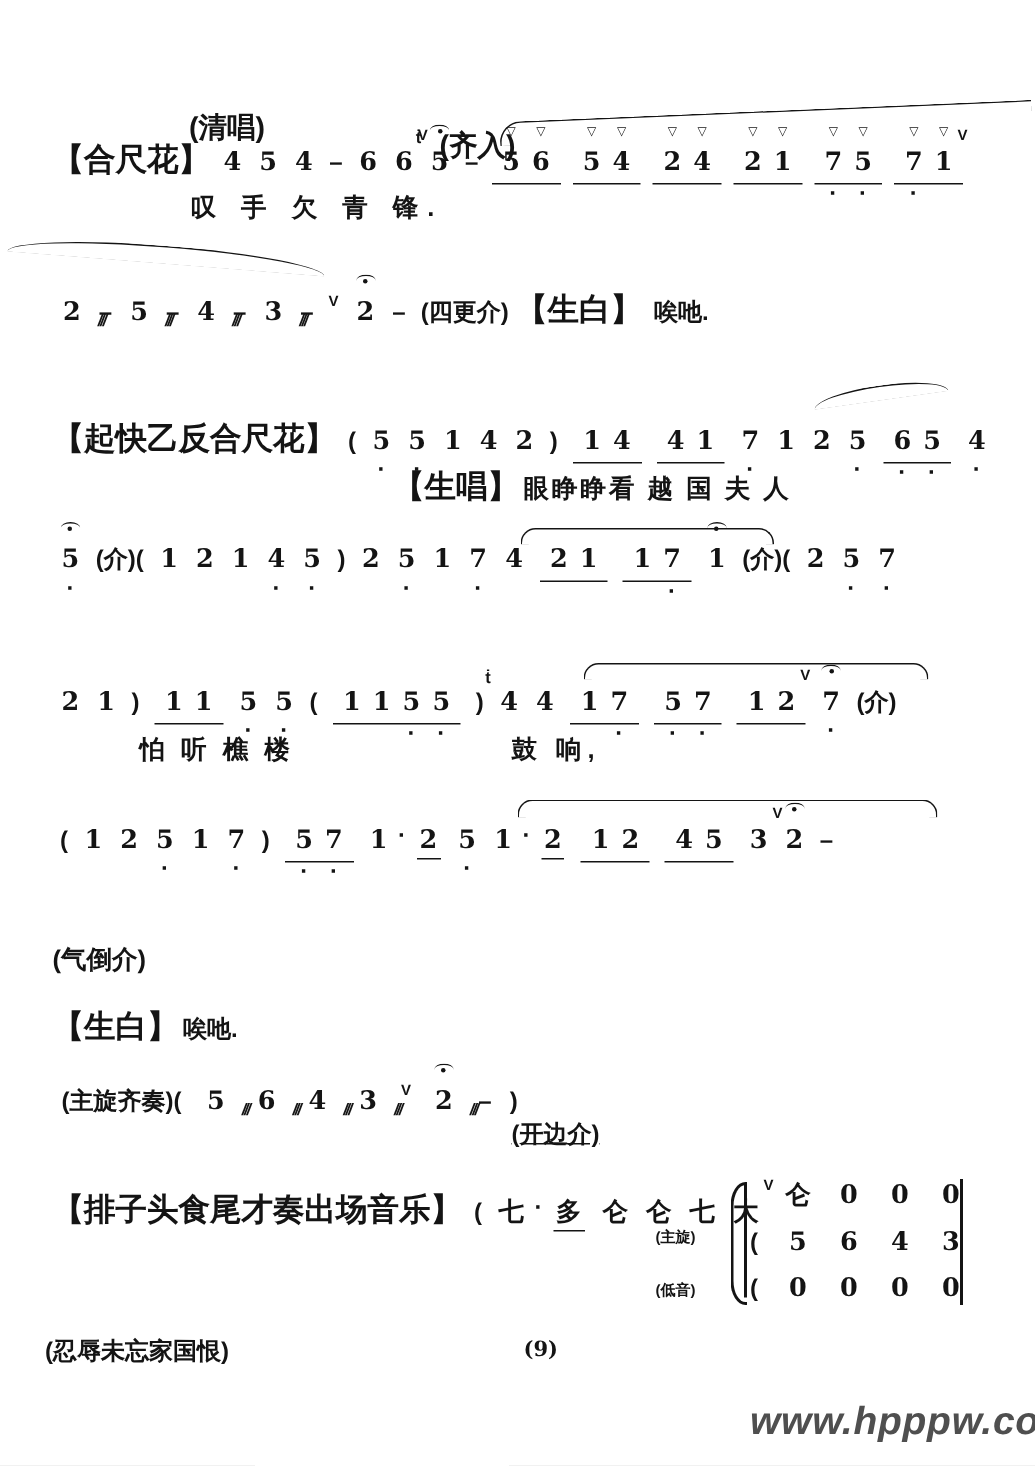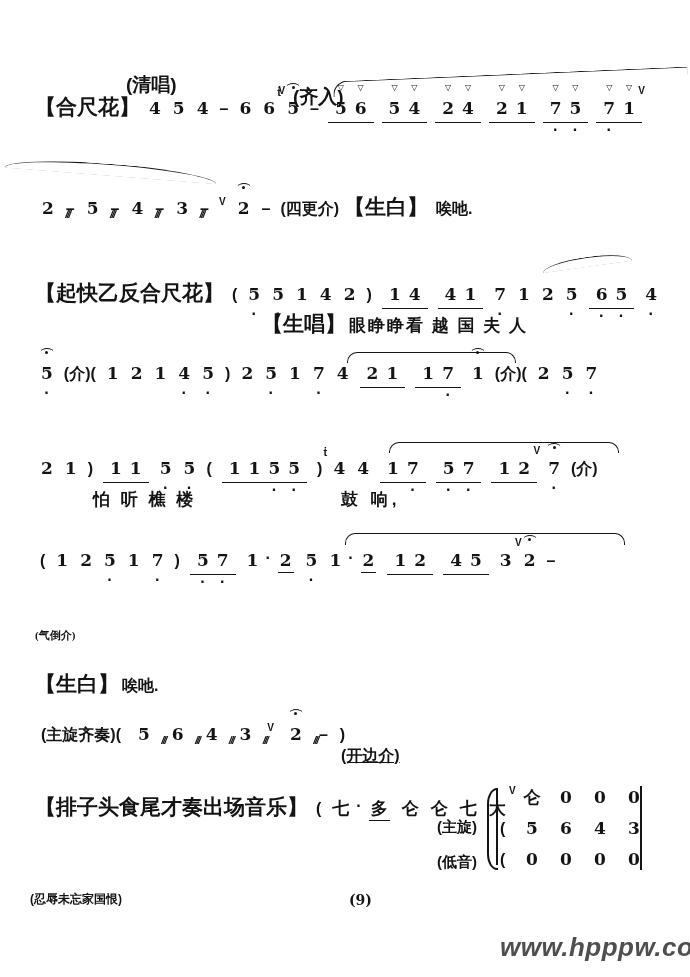--- a/index.html
+++ b/index.html
@@ -40,23 +40,23 @@
   .sys{position:absolute;left:487px;top:786px;width:160px;height:86px;}
   .sys-brace{position:absolute;left:0;top:2px;width:9px;height:78px;
              border-left:2.6px solid #141414;border-top:2.6px solid #141414;border-bottom:2.6px solid #141414;
              border-radius:10px 0 0 10px / 16px 0 0 16px;}
   .sys-bar2{position:absolute;left:9px;top:4px;width:2px;height:75px;background:#141414;}
   .sys-barR{position:absolute;left:153px;top:0px;width:1.8px;height:84px;background:#141414;}
   .sysrow{position:absolute;left:13px;display:flex;align-items:baseline;height:24px;line-height:22px;}
   .sysrow .paren{width:15px;font-weight:bold;font-size:16px;text-align:left;display:inline-block;}
   .syscell{width:34px;text-align:center;font-family:"DejaVu Serif","Liberation Serif",serif;
            font-weight:bold;font-size:17px;display:inline-block;}
-  .syslabel{position:absolute;font-weight:bold;font-size:15px;}
+  .syslabel{position:absolute;font-weight:bold;font-size:10px;}
   
-  .foot-l{position:absolute;left:30px;top:891px;font-weight:bold;font-size:12px;}
+  .foot-l{position:absolute;left:30px;top:891px;font-weight:bold;font-size:16px;}
   .foot-c{position:absolute;left:349px;top:892px;font-weight:bold;font-size:14px;
           font-family:"DejaVu Serif","Liberation Serif",serif;}
   .wm{position:absolute;left:500px;top:932px;font-size:26px;font-weight:bold;font-style:italic;
       color:#4f4f4f;letter-spacing:0.5px;font-family:"Liberation Sans",sans-serif;}
   
   #L1 .grp{margin:0 4px;}
   #L2 .n{margin:0 7px;}
   #L7 .n{margin:0 11px;}
   #L7 .txt{margin:0 6px;}
   #LY1{letter-spacing:6px;}
@@ -75,37 +75,38 @@
   <span class="stage" style="left:293px;top:84px;">(齐入)</span>
 
   <div class="arc-hookL" style="left:333px;top:74px;width:354px;height:15px;transform:rotate(-2.4deg);"></div>
   <div class="arc-plain" style="left:5px;top:164px;width:212px;height:11px;transform:rotate(4.5deg);"></div>
   <div class="arc-plain" style="left:542px;top:257px;width:90px;height:9px;transform:rotate(-8deg);"></div>
   <div class="slur" style="left:347px;top:352px;width:167px;height:10px;"></div>
   <div class="slur" style="left:389px;top:442px;width:228px;height:10px;"></div>
   <div class="slur" style="left:345px;top:533px;width:278px;height:11px;"></div>
 
   <div class="mline" id="L1" style="left:35px;top:95px;"><span class="lab">【合尺花】</span><span class="n"><span class="num">4</span></span><span class="n"><span class="num">5</span></span><span class="n"><span class="num">4</span></span><span class="txt">–</span><span class="n"><span class="num">6</span></span><span class="n"><span class="num">6</span><span class="vmark">V</span></span><span class="n"><span class="num">5</span><span class="ferm"></span><span class="pre">ṫ</span></span><span class="txt">–</span><span class="grp"><span class="n"><span class="num">5</span><span class="tri">▽</span></span><span class="n"><span class="num">6</span><span class="tri">▽</span></span></span><span class="grp"><span class="n"><span class="num">5</span><span class="tri">▽</span></span><span class="n"><span class="num">4</span><span class="tri">▽</span></span></span><span class="grp"><span class="n"><span class="num">2</span><span class="tri">▽</span></span><span class="n"><span class="num">4</span><span class="tri">▽</span></span></span><span class="grp"><span class="n"><span class="num">2</span><span class="tri">▽</span></span><span class="n"><span class="num">1</span><span class="tri">▽</span></span></span><span class="grp"><span class="n"><span class="num">7</span><span class="tri">▽</span><span class="bdot">·</span></span><span class="n"><span class="num">5</span><span class="tri">▽</span><span class="bdot">·</span></span></span><span class="grp"><span class="n"><span class="num">7</span><span class="tri">▽</span><span class="bdot">·</span></span><span class="n"><span class="num">1</span><span class="tri">▽</span><span class="vmark">V</span></span></span></div>
+  <div class="lyric" id="LY1" style="left:127px;top:127px;">叹 手 欠 青 锋.</div>
 
   <div class="mline" id="L2" style="left:35px;top:190px;"><span class="n hastrem"><span class="num">2</span><span class="trem">///</span></span><span class="txt">–</span><span class="n hastrem"><span class="num">5</span><span class="trem">///</span></span><span class="txt">–</span><span class="n hastrem"><span class="num">4</span><span class="trem">///</span></span><span class="txt">–</span><span class="n hastrem"><span class="num">3</span><span class="trem">///</span></span><span class="txt">–</span><span class="supv">V</span><span class="n"><span class="num">2</span><span class="ferm"></span></span><span class="txt">–</span><span class="txt">(四更介)</span><span class="lab">【生白】</span><span class="txt">唉吔.</span></div>
 
   <div class="mline" id="L3" style="left:35px;top:281px;"><span class="lab">【起快乙反合尺花】</span><span class="txt">(</span><span class="n"><span class="num">5</span><span class="bdot">·</span></span><span class="n"><span class="num">5</span><span class="bdot">·</span></span><span class="n"><span class="num">1</span></span><span class="n"><span class="num">4</span></span><span class="n"><span class="num">2</span></span><span class="txt">)</span><span class="grp"><span class="n"><span class="num">1</span></span><span class="n"><span class="num">4</span></span></span><span class="grp"><span class="n"><span class="num">4</span></span><span class="n"><span class="num">1</span></span></span><span class="n"><span class="num">7</span><span class="bdot">·</span></span><span class="n"><span class="num">1</span></span><span class="n"><span class="num">2</span></span><span class="n"><span class="num">5</span><span class="bdot">·</span></span><span class="grp"><span class="n"><span class="num">6</span><span class="bdot">·</span></span><span class="n"><span class="num">5</span><span class="bdot">·</span></span></span><span class="n"><span class="num">4</span><span class="bdot">·</span></span></div>
   <div class="lyric" id="LY3" style="left:262px;top:310px;">
     <span class="lab">【生唱】</span><span>眼睁睁看 越 国 夫 人</span>
   </div>
 
   <div class="mline" id="L4" style="left:35px;top:361px;"><span class="n"><span class="num">5</span><span class="ferm"></span><span class="bdot">·</span></span><span class="txt">(介)(</span><span class="n"><span class="num">1</span></span><span class="n"><span class="num">2</span></span><span class="n"><span class="num">1</span></span><span class="n"><span class="num">4</span><span class="bdot">·</span></span><span class="n"><span class="num">5</span><span class="bdot">·</span></span><span class="txt">)</span><span class="n"><span class="num">2</span></span><span class="n"><span class="num">5</span><span class="bdot">·</span></span><span class="n"><span class="num">1</span></span><span class="n"><span class="num">7</span><span class="bdot">·</span></span><span class="n"><span class="num">4</span></span><span class="grp"><span class="n"><span class="num">2</span></span><span class="n"><span class="num">1</span></span></span><span class="grp"><span class="n"><span class="num">1</span></span><span class="n"><span class="num">7</span><span class="bdot">·</span></span></span><span class="n"><span class="num">1</span><span class="ferm"></span></span><span class="txt">(介)(</span><span class="n"><span class="num">2</span></span><span class="n"><span class="num">5</span><span class="bdot">·</span></span><span class="n"><span class="num">7</span><span class="bdot">·</span></span></div>
 
   <div class="mline" id="L5" style="left:35px;top:456px;"><span class="n"><span class="num">2</span></span><span class="n"><span class="num">1</span></span><span class="txt">)</span><span class="grp"><span class="n"><span class="num">1</span></span><span class="n"><span class="num">1</span></span></span><span class="n"><span class="num">5</span><span class="bdot">·</span></span><span class="n"><span class="num">5</span><span class="bdot">·</span></span><span class="txt">(</span><span class="grp"><span class="n"><span class="num">1</span></span><span class="n"><span class="num">1</span></span><span class="n"><span class="num">5</span><span class="bdot">·</span></span><span class="n"><span class="num">5</span><span class="bdot">·</span></span></span><span class="txt">)</span><span class="n"><span class="num">4</span><span class="pre">ṫ</span></span><span class="n"><span class="num">4</span></span><span class="grp"><span class="n"><span class="num">1</span></span><span class="n"><span class="num">7</span><span class="bdot">·</span></span></span><span class="grp"><span class="n"><span class="num">5</span><span class="bdot">·</span></span><span class="n"><span class="num">7</span><span class="bdot">·</span></span></span><span class="grp"><span class="n"><span class="num">1</span></span><span class="n"><span class="num">2</span><span class="vmark">V</span></span></span><span class="n"><span class="num">7</span><span class="ferm"></span><span class="bdot">·</span></span><span class="txt">(介)</span></div>
   <div class="lyric" id="LY5a" style="left:93px;top:488px;">怕 听 樵 楼</div>
   <div class="lyric" id="LY5b" style="left:341px;top:488px;">鼓 响,</div>
 
   <div class="mline" id="L6" style="left:35px;top:546px;"><span class="txt">(</span><span class="n"><span class="num">1</span></span><span class="n"><span class="num">2</span></span><span class="n"><span class="num">5</span><span class="bdot">·</span></span><span class="n"><span class="num">1</span></span><span class="n"><span class="num">7</span><span class="bdot">·</span></span><span class="txt">)</span><span class="grp"><span class="n"><span class="num">5</span><span class="bdot">·</span></span><span class="n"><span class="num">7</span><span class="bdot">·</span></span></span><span class="n"><span class="num">1</span></span><span class="dotsep">·</span><span class="n u1"><span class="num">2</span></span><span class="n"><span class="num">5</span><span class="bdot">·</span></span><span class="n"><span class="num">1</span></span><span class="dotsep">·</span><span class="n u1"><span class="num">2</span></span><span class="grp"><span class="n"><span class="num">1</span></span><span class="n"><span class="num">2</span></span></span><span class="grp"><span class="n"><span class="num">4</span></span><span class="n"><span class="num">5</span></span></span><span class="n"><span class="num">3</span><span class="vmark">V</span></span><span class="n"><span class="num">2</span><span class="ferm"></span></span><span class="txt">–</span></div>
 
-  <div class="stage" style="left:35px;top:628px;font-size:11px;font-family:Liberation Serif, serif;">(气倒介)</div>
+  <div class="stage" style="left:35px;top:628px;font-size:17px;">(气倒介)</div>
   <div class="stage" style="left:35px;top:670px;font-size:16px;">
     <span class="lab">【生白】</span><span>唉吔.</span>
   </div>
 
   <div class="mline" id="L7" style="left:35px;top:716px;"><span class="txt">(主旋齐奏)(</span><span class="n hastrem"><span class="num">5</span><span class="trem">///</span></span><span class="n hastrem"><span class="num">6</span><span class="trem">///</span></span><span class="n hastrem"><span class="num">4</span><span class="trem">///</span></span><span class="n hastrem"><span class="num">3</span><span class="trem">///</span></span><span class="supv">V</span><span class="n hastrem"><span class="num">2</span><span class="ferm"></span><span class="trem">///</span></span><span class="txt">–</span><span class="txt">)</span></div>
   <div class="stage" style="left:341px;top:746px;font-size:16px;text-decoration:underline;">(开边介)</div>
 
   <div class="mline" id="L8" style="left:35px;top:794px;"><span class="lab">【排子头食尾才奏出场音乐】</span><span class="txt">(</span><span class="n"><span class="num">七</span></span><span class="dotsep">·</span><span class="n u1"><span class="num">多</span></span><span class="n"><span class="num">仑</span></span><span class="n"><span class="num">仑</span></span><span class="n"><span class="num">七</span></span><span class="n"><span class="num">大</span><span class="vmark">V</span></span></div>
 
   <span class="syslabel" style="left:437px;top:818px;">(主旋)</span>

